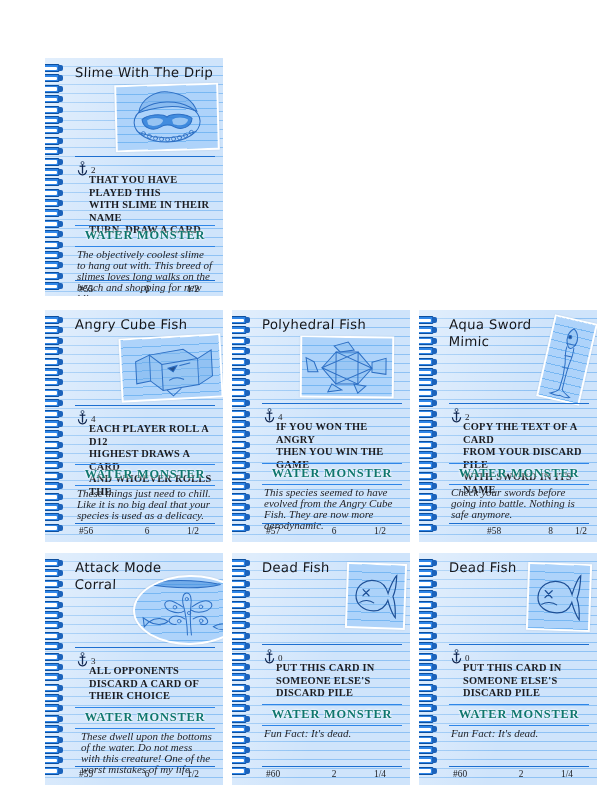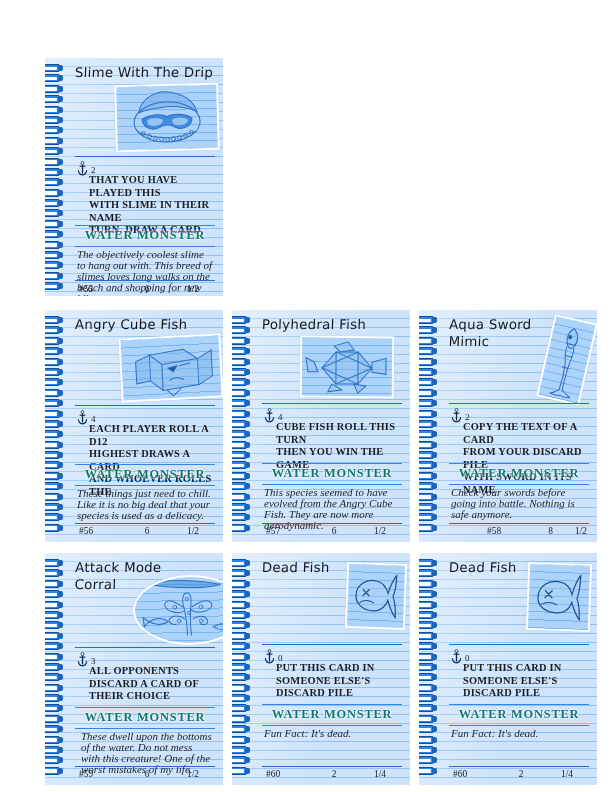--- a/index.html
+++ b/index.html
@@ -563,21 +563,21 @@
             <circle cx="5.5" cy="2" r="1.5" fill="none"></circle>
             <path d="M5.5 3.4 L5.5 12.6" stroke-width="1.3"></path>
             <path d="M2.6 5.2 L8.4 5.2" stroke-width="1.1"></path>
             <path d="M1.4 9.2 C1.6 12.4 3.4 13.6 5.5 13.8 C7.6 13.6 9.4 12.4 9.6 9.2" fill="none" stroke-width="1.2"></path>
           </g>
         </svg>
         <span class="cost-val">4</span>
       </div>
 
       <div class="effect" style="left:14px;top:107px;right:2px;">
-        <div>CUBE FISH ROLL THIS TURN</div>
+        <div>IF YOU WON THE ANGRY</div>
         <div>THEN YOU WIN THE GAME</div>
       </div>
 
       <div class="divider thin" style="top:149px;"></div>
       <div class="type" style="left:0;right:2px;top:152px;">WATER MONSTER</div>
       <div class="divider thin" style="top:170px;"></div>
 
       <div class="flavor" style="left:2px;right:4px;top:173px;">This species seemed to have evolved from the Angry Cube Fish. They are now more aerodynamic.</div>
 
       <div class="divider" style="top:209px;"></div>

